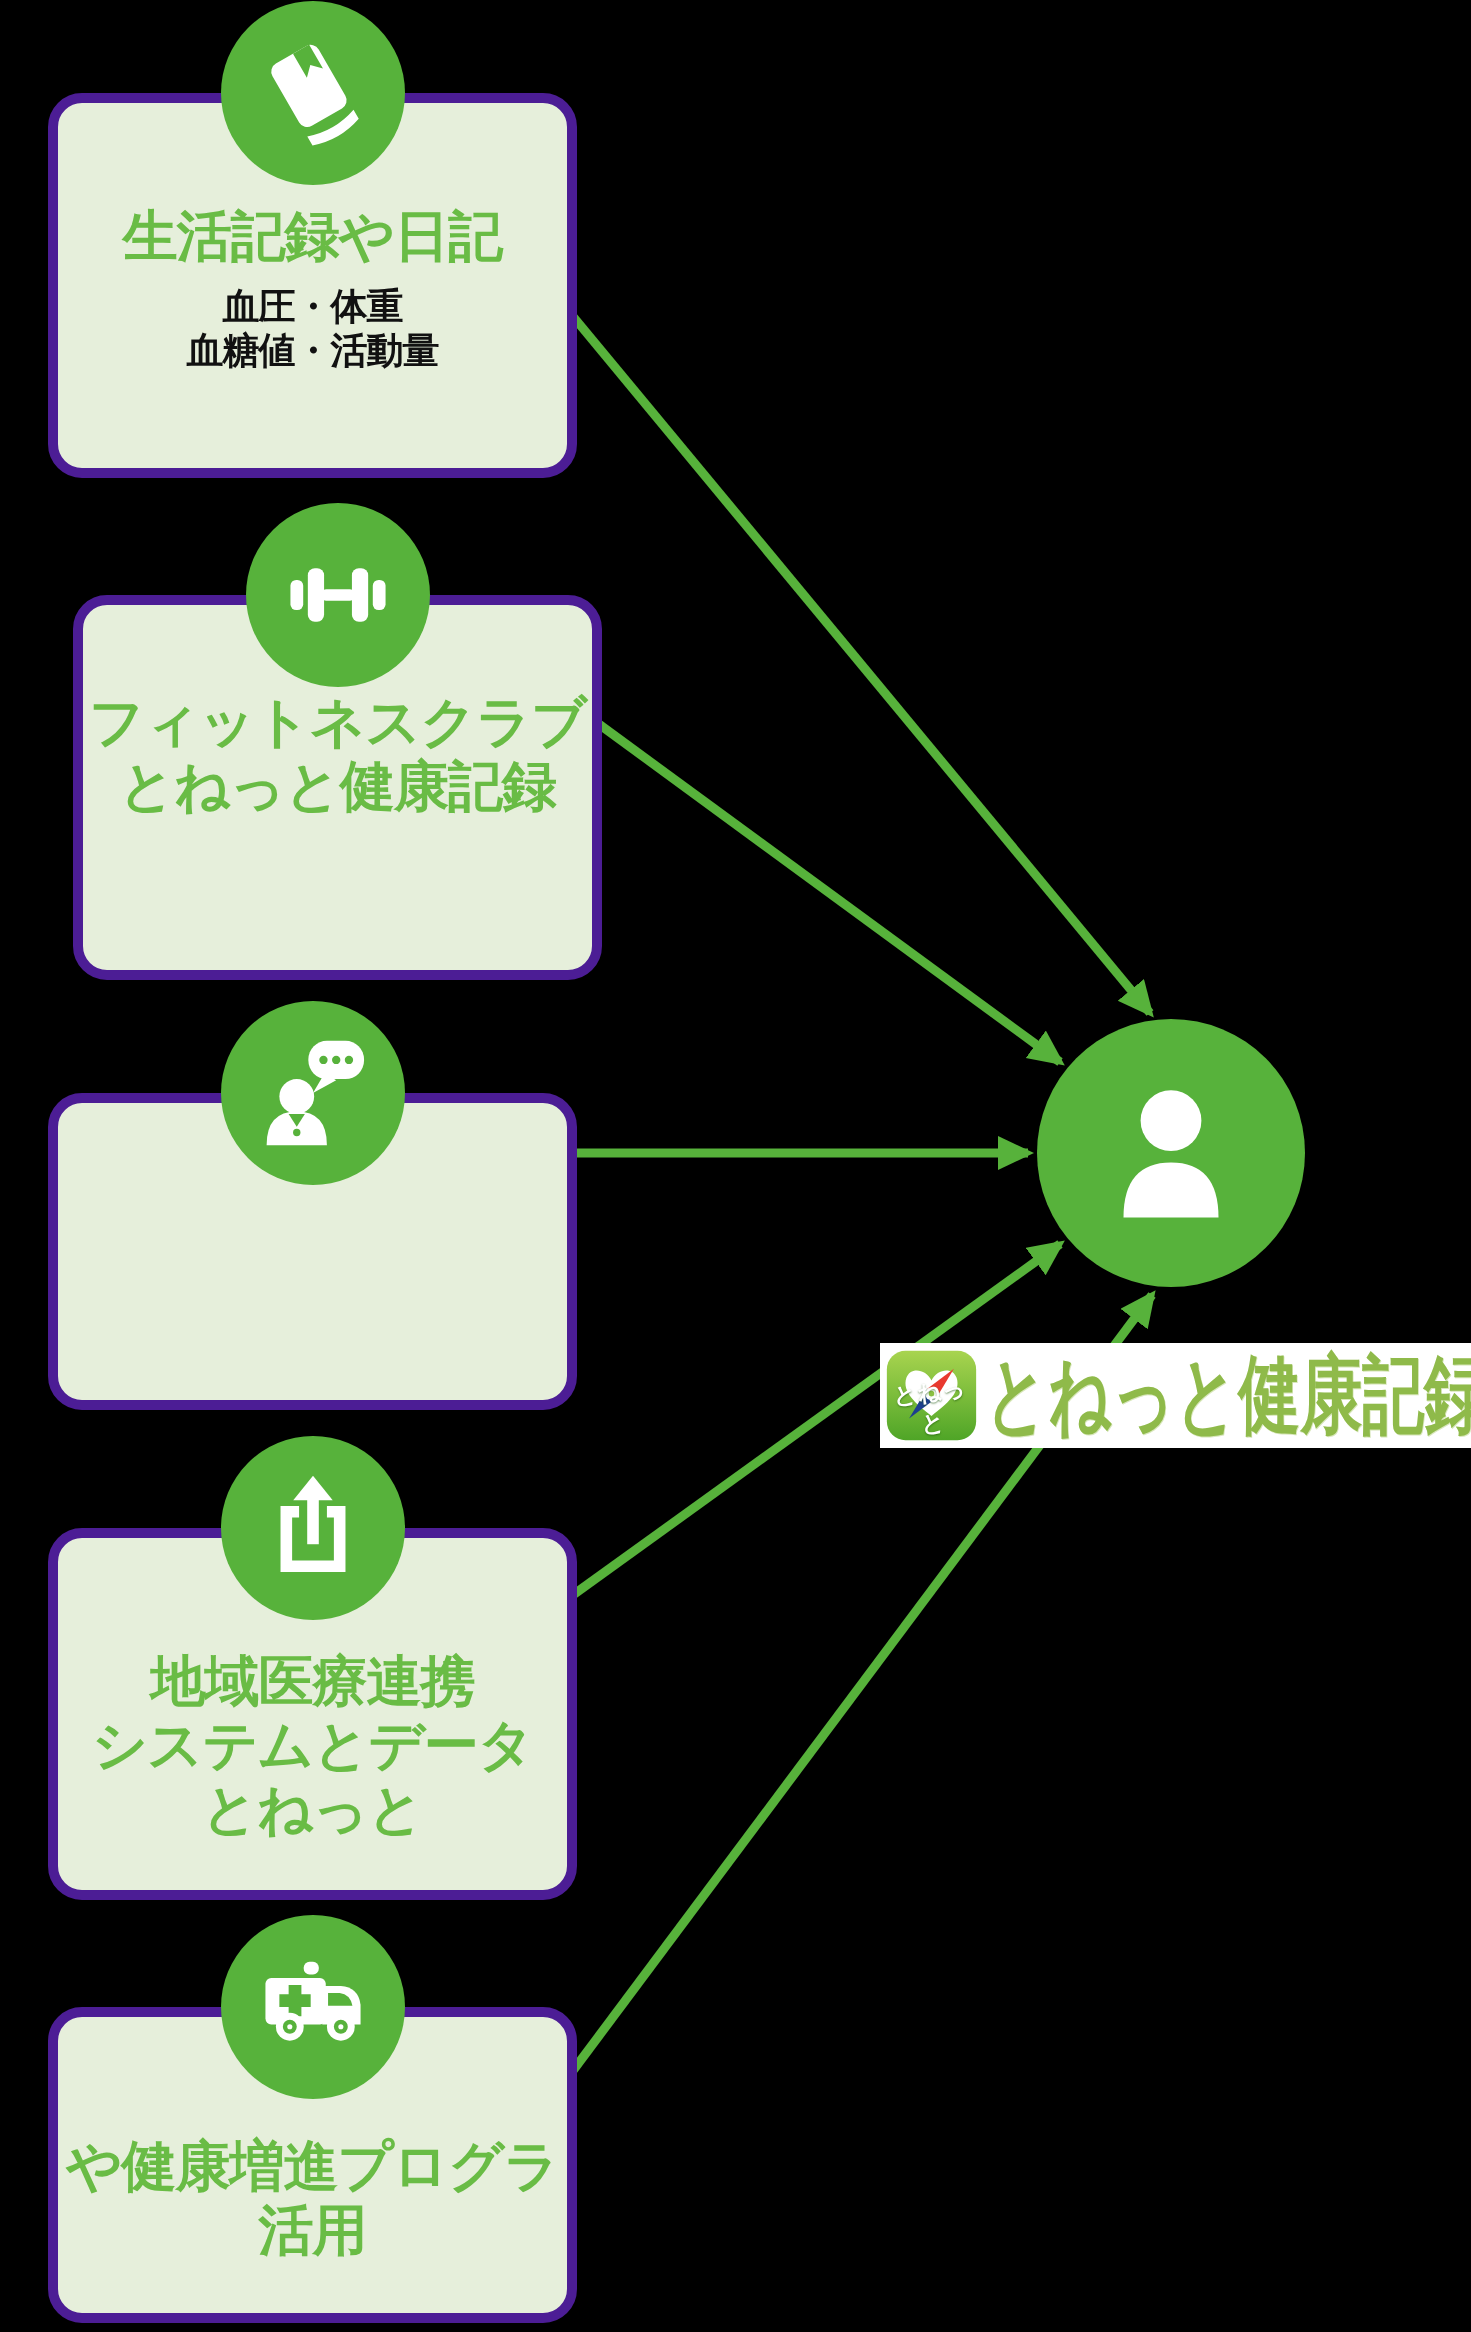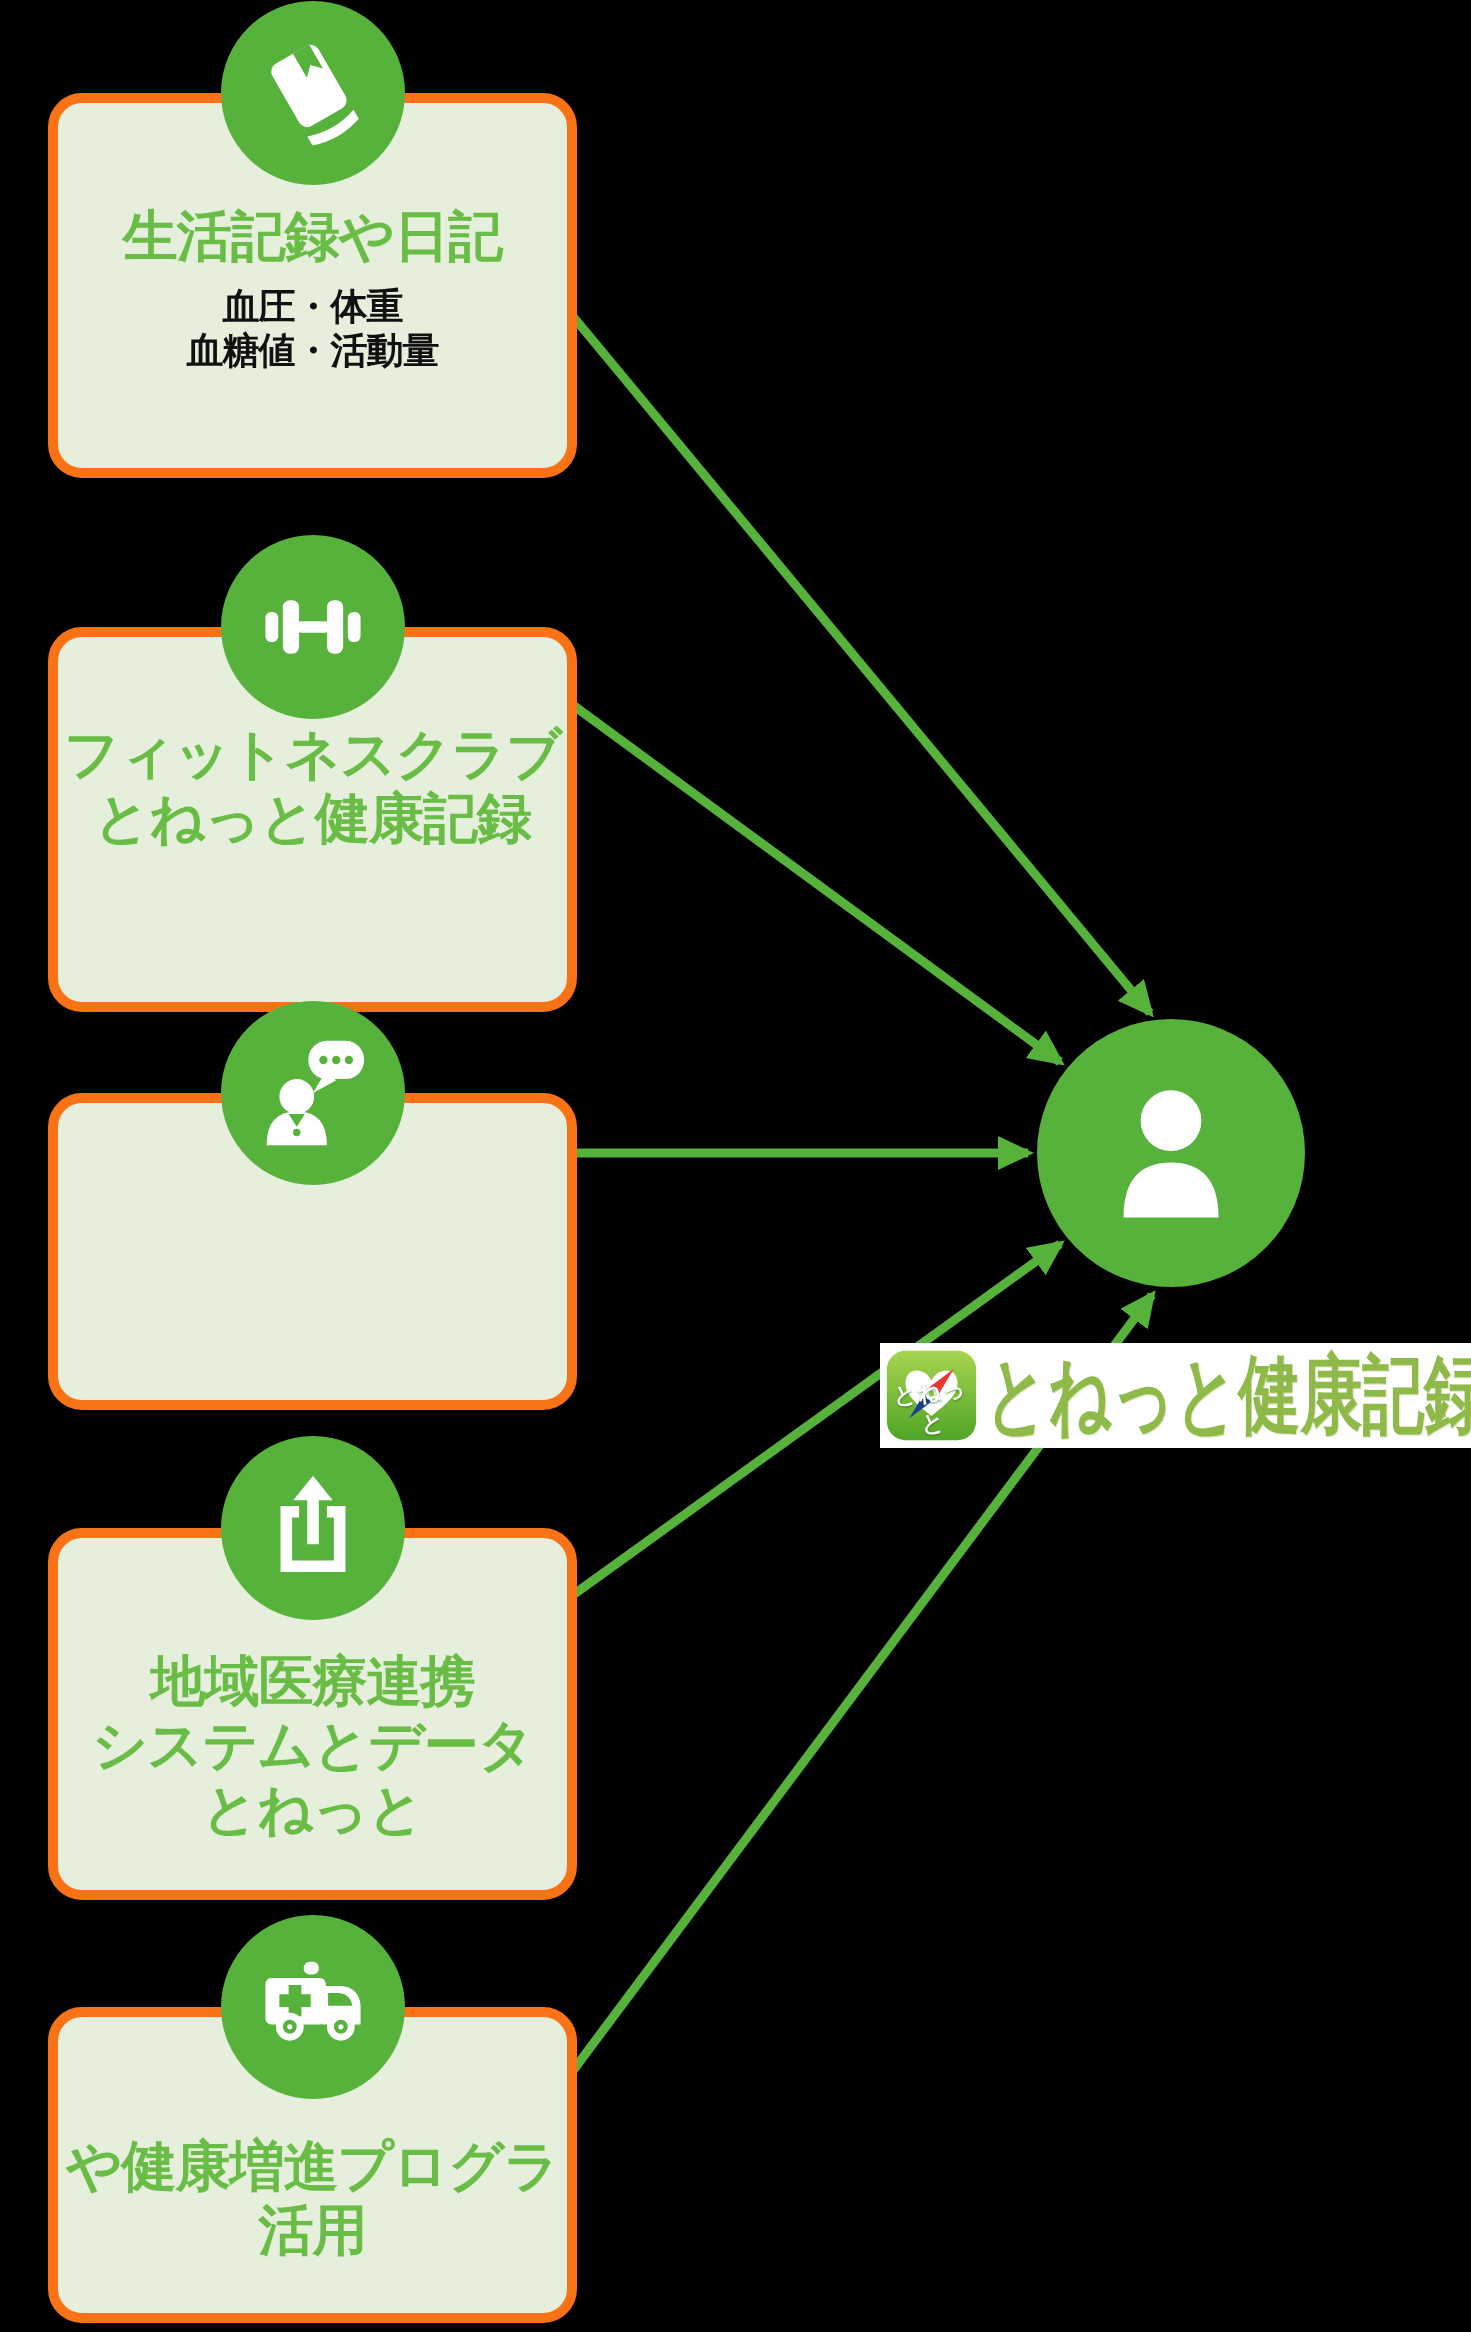--- a/index.html
+++ b/index.html
@@ -4,21 +4,21 @@
 <style>
   html,body{margin:0;padding:0;background:#000;}
   .canvas{
     position:relative;width:1471px;height:2332px;background:#000;overflow:hidden;
     font-family:"Liberation Sans","DejaVu Sans",sans-serif;
   }
   .arrows{position:absolute;left:0;top:0;width:1471px;height:2332px;z-index:1;}
   .arrow{stroke:#57B23B;stroke-width:9;}
   .card{
     position:absolute;left:48px;width:529px;box-sizing:border-box;
-    background:#E6EFDB;border:10px solid #f97316;border-radius:34px;
+    background:#E6EFDB;border:10px solid #4c1d95;border-radius:34px;
     text-align:center;z-index:2;
   }
   .badge{
     position:absolute;top:-102px;left:50%;transform:translateX(-50%);
     width:184px;height:184px;border-radius:50%;background:#57B23B;
     display:flex;align-items:center;justify-content:center;
   }
   .badge svg{width:116px;height:116px;display:block;}
   .title{margin:0;font-weight:bold;color:#69BC45;font-size:55px;line-height:1.16;letter-spacing:-1px;}
   .tline{display:block;}
@@ -76,21 +76,21 @@
     </div>
     <h2 class="title">
       <span class="tline">生活記録や日記</span>
     </h2>
     <p class="body">
       <span class="bline">血圧・体重</span>
       <span class="bline">血糖値・活動量</span>
     </p>
   </section>
 
-  <section class="card" style="top:627px;height:385px;padding-top:86px;">
+  <section class="card" style="top:595px;height:385px;padding-top:86px;margin-left:25px;">
     <div class="badge">
       <svg viewBox="0 0 100 100" aria-hidden="true">
         <rect x="9" y="37" width="11" height="26" rx="5" fill="#fff"></rect>
         <rect x="24" y="27" width="14" height="46" rx="6" fill="#fff"></rect>
         <rect x="62" y="27" width="14" height="46" rx="6" fill="#fff"></rect>
         <rect x="80" y="37" width="11" height="26" rx="5" fill="#fff"></rect>
         <rect x="36" y="45" width="28" height="10" rx="4" fill="#fff"></rect>
       </svg>
     </div>
     <h2 class="title">

